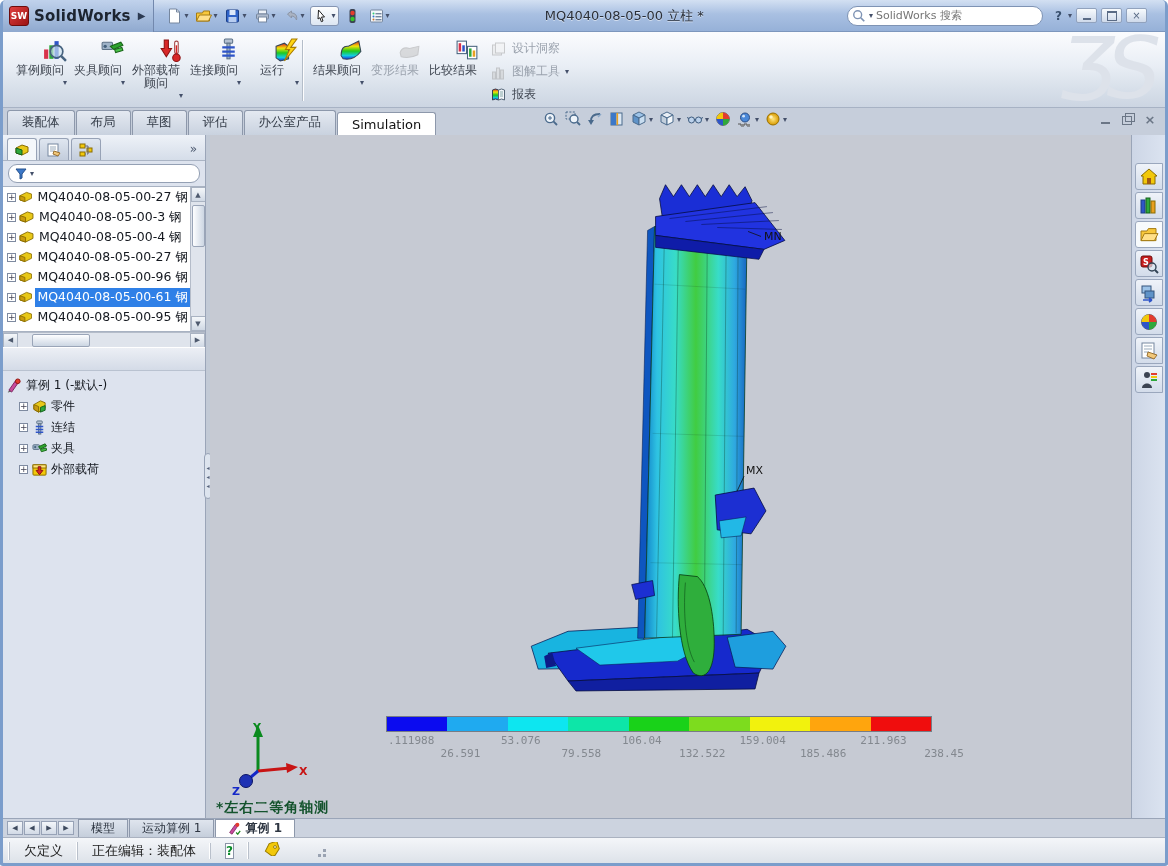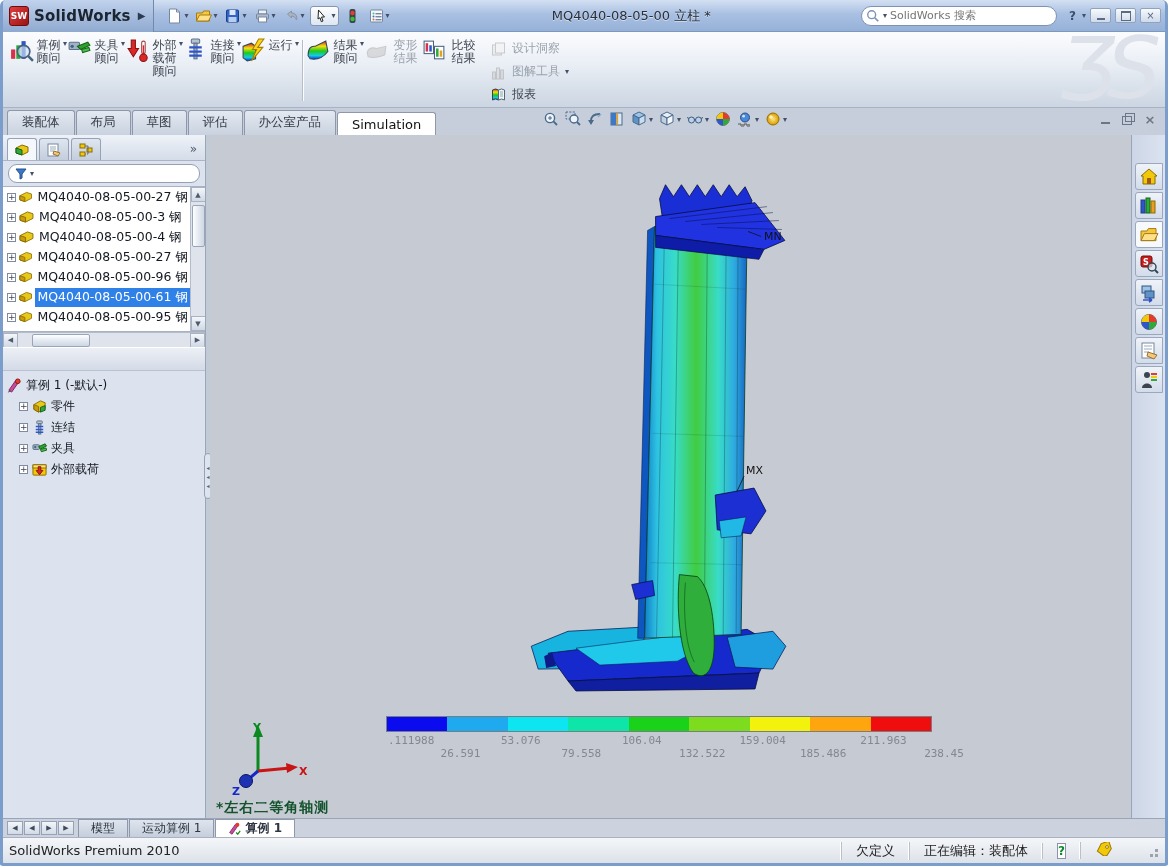--- a/index.html
+++ b/index.html
@@ -5,21 +5,21 @@
   * { box-sizing: border-box; margin: 0; padding: 0; }
   html,body { width:1168px; height:866px; overflow:hidden;
     font-family:"DejaVu Sans","Liberation Sans",sans-serif; font-size:12px; }
   .win { position:relative; width:1168px; height:866px;
     border:3px solid #7b9dcb; border-top:none; border-radius:6px 6px 3px 3px;
     background:#cfd7e4; display:flex; flex-direction:column; }
 
   
   .titlebar { height:32px; flex:0 0 32px; display:flex; align-items:center;
     background:linear-gradient(#d3e0f2,#a9c0e2 45%,#96b1d8);
-    border-radius:4px 4px 0 0; border-bottom:1px solid #7d97bd; padding-right:4px; }
+    border-radius:4px 4px 0 0; border-bottom:1px solid #7d97bd; padding-right:18px; }
   .brand { height:32px; display:flex; align-items:center; gap:5px; padding:0 8px 0 6px;
     background:linear-gradient(#c0d2ec,#8fa9cf); border-radius:4px 0 0 0;
     border-right:1px solid #7288ad; }
   .swcube { width:20px; height:20px; background:linear-gradient(135deg,#e04040,#9c1212);
     border:1px solid #6d0c0c; border-radius:3px; color:#fff; font-weight:bold;
     font-size:9px; display:flex; align-items:center; justify-content:center; }
   .brandname { font-size:15px; font-weight:bold; color:#1c2430; letter-spacing:.2px; }
   .brandchev { color:#2c3a52; font-size:10px; margin-left:2px; }
   .qat { display:flex; align-items:center; gap:3px; padding:0 10px; }
   .qbtn { display:flex; align-items:center; gap:1px; padding:2px 2px; border-radius:3px; }
@@ -41,22 +41,22 @@
   .wmin::after { content:""; width:8px; height:2px; background:#5a6b85; margin-top:6px; }
   .wmax::after { content:""; width:8px; height:7px; border:1px solid #5a6b85;
     border-top:2px solid #5a6b85; }
 
   
   .ribbon { position:relative; height:76px; flex:0 0 76px; display:flex; align-items:stretch;
     background:linear-gradient(#fbfcfe,#e9eef5 45%,#d8e0ea 75%,#ccd5e2);
     border-bottom:1px solid #a7b2c4; padding:2px 4px 0 6px; overflow:hidden; }
   .watermark { position:absolute; right:14px; top:-14px; font-size:86px; font-style:italic;
     color:#dde2ea; letter-spacing:-10px; user-select:none; }
-  .rbtn { position:relative; z-index:1; width:58px; display:flex; flex-direction:row;
-    align-items:flex-start; padding-top:4px; border-radius:3px; color:#3e4550; }
+  .rbtn { position:relative; z-index:1; width:58px; display:flex; flex-direction:column;
+    align-items:flex-end; padding-top:4px; border-radius:3px; color:#3e4550; }
   .ric { width:25px; height:25px; flex:0 0 25px; }
   .rlabel { margin-top:1px; text-align:center; line-height:13px; font-size:12px;
     width:54px; }
   .rbtn .drop { margin-top:1px; }
   .rbtn.disabled { color:#9aa2ad; }
   .rbtn.disabled .ric { filter:grayscale(1) opacity(.5); }
   .rdiv { z-index:1; width:1px; background:#b4bdc9; box-shadow:1px 0 0 #fdfdfe;
     margin:6px 3px; }
   .rside { z-index:1; display:flex; flex-direction:column; justify-content:flex-start;
     gap:2px; padding:4px 0 0 6px; }
@@ -815,21 +815,20 @@
       <svg width="13" height="13" viewBox="0 0 16 16">
           <path d="M2 13 L9 3 L12 5 L5 15 Z" fill="#c84a9c" stroke="#7c2460"></path>
           <circle cx="11.5" cy="3.5" r="2.5" fill="#e23c2e"></circle>
           <path d="M10 13 l2 2 l3 -4" stroke="#1e8a1e" stroke-width="1.6" fill="none"></path>
         </svg>
       <span>算例 1</span>
     </span>
   </div>
 
   <div class="statusbar">
-    <span class="statusleft">SolidWorks Premium 2010</span>
     <span class="statitem">欠定义</span>
     <span class="statitem">正在编辑：装配体</span>
     <span class="statitem"><span class="helpbox">?</span></span>
     <span class="statitem">
       <svg width="18" height="14" viewBox="0 0 18 14">
           <path d="M2 7 L8 1 H16 V9 L10 14 H7 Z" transform="rotate(-18 9 7)" fill="#f2c80a" stroke="#9a7c00"></path>
           <circle cx="12" cy="5" r="1.4" fill="#fff" stroke="#9a7c00"></circle>
         </svg>
     </span>
     <span class="grip"></span>

